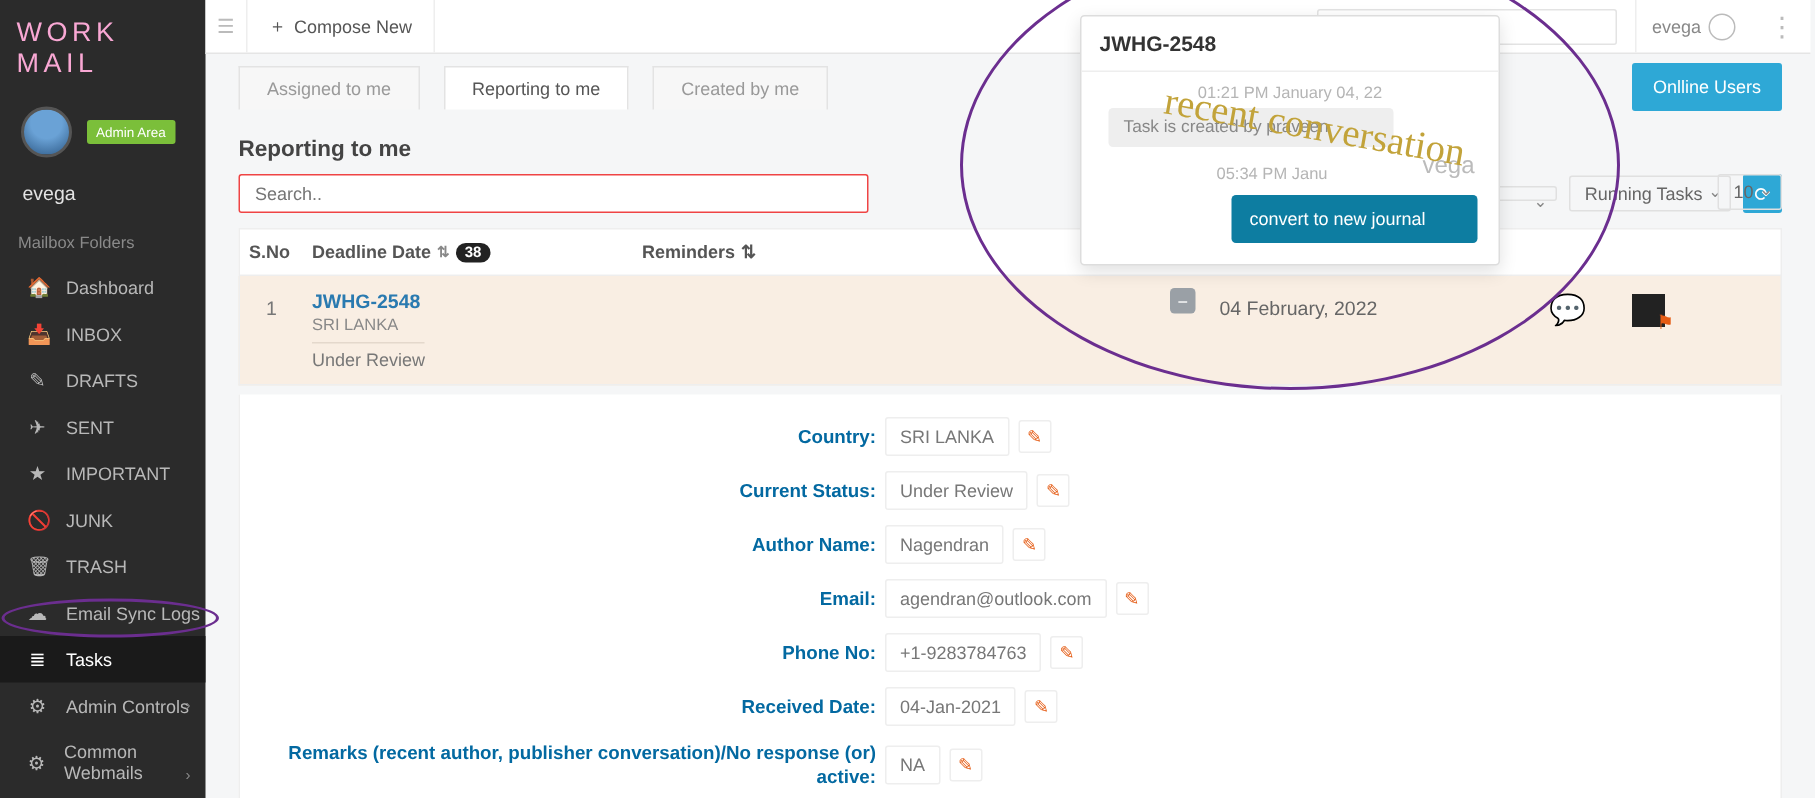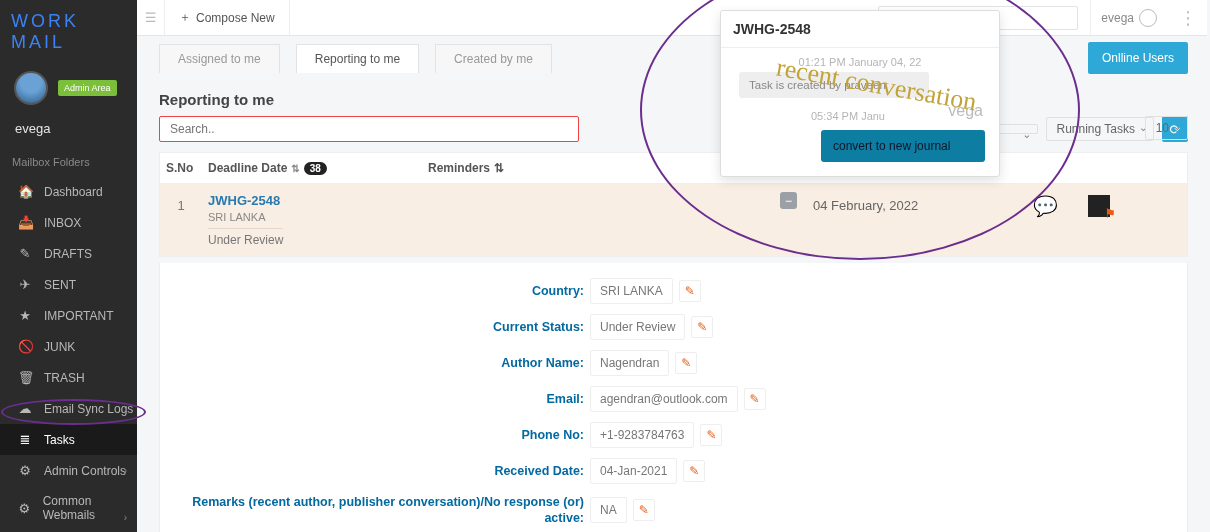--- a/index.html
+++ b/index.html
@@ -1,18 +1,18 @@
 <!DOCTYPE html>
 <html><head>
 <meta charset="utf-8">
 <style>
 * { box-sizing: border-box; margin: 0; padding: 0; }
 body { font-family: -apple-system, BlinkMacSystemFont, "Segoe UI", Arial, sans-serif; font-size: 13px; color: #4a4a4a; background: #f5f6f7; width: 1210px; height: 532px; overflow: hidden; position: relative; }
 .sidebar { position: absolute; left: 0; top: 0; width: 137px; height: 532px; background: #2b2b2b; color: #d4d4d4; }
-.brand { font-size: 18px; letter-spacing: 3px; color: #3b82f6; padding: 11px 10px 10px 11px; font-weight: 300; }
+.brand { font-size: 18px; letter-spacing: 3px; color: #f9a8d4; padding: 11px 10px 10px 11px; font-weight: 300; }
 .avatar-wrap { display: flex; align-items: center; padding: 8px 10px 0 14px; gap: 10px; }
 .avatar { width: 34px; height: 34px; border-radius: 50%; background: radial-gradient(circle at 50% 30%, #6aa2d6 40%, #2d5986 100%); border: 2px solid #555; }
 .admin-badge { background: #7bbf3a; color: #fff; font-size: 9px; padding: 3px 6px; border-radius: 2px; }
 .username { padding: 16px 10px 10px 15px; color: #e4e4e4; font-size: 13px; }
 .folders-label { color: #8a8a8a; font-size: 11px; padding: 10px 0 8px 12px; }
 .nav-item { display: flex; align-items: center; gap: 12px; padding: 8px 0 8px 18px; color: #b8b8b8; font-size: 12px; cursor: pointer; position: relative; }
 .nav-item.active { background: #1a1a1a; color: #fff; }
 .nav-item .ico { width: 14px; text-align: center; font-size: 13px; }
 .nav-chevron { font-size: 10px; color: #888; margin-left: 4px; }
 .nav-chevron.right-pad { position:absolute; right:10px; }
@@ -60,21 +60,21 @@
 .details { margin-top: 6px; border: 1px solid #eee; border-top:none; background:#fff; padding: 10px 0 4px 0; }
 .detail-row { display: flex; align-items: center; padding: 5px 0; }
 .detail-label { width: 430px; text-align: right; font-weight: 600; font-size: 12.5px; color: #0369a1; padding-right: 6px; }
 .detail-value { display: flex; align-items: center; gap: 6px; }
 .detail-value .val { border: 1px solid #eee; padding: 5px 9px; font-size: 12px; color: #777; border-radius:2px; }
 .edit-btn { width: 22px; height: 22px; border: 1px solid #eee; display:flex; align-items:center; justify-content:center; color:#e55b13; font-size:12px; border-radius:2px; cursor:pointer; }
 .popover { position: absolute; left: 720px; top: 10px; width: 280px; background: #fff; border: 1px solid #ddd; border-radius: 3px; box-shadow: 0 4px 12px rgba(0,0,0,0.12); z-index: 50; padding-bottom:12px; }
 .popover-title { font-weight: 600; font-size: 14px; padding: 10px 12px; border-bottom: 1px solid #eee; color:#333; }
 .pop-time { font-size: 11px; color: #b5b5b5; text-align: center; margin: 8px 0 4px; }
 .pop-bubble-left { background: #eee; color: #888; font-size: 11.5px; padding: 7px 10px; border-radius: 3px; margin: 2px 70px 4px 18px; }
-.pop-bubble-right { background: #0d7da1; color: #0f172a; font-size: 12px; padding: 9px 12px; border-radius: 3px; margin: 4px 14px 2px 100px; cursor:pointer; }
+.pop-bubble-right { background: #0d7da1; color: #ffffff; font-size: 12px; padding: 9px 12px; border-radius: 3px; margin: 4px 14px 2px 100px; cursor:pointer; }
 .pop-right-name { font-size:16px; color:#bbb; text-align:right; margin-right:16px; }
 .annotation { position: absolute; left: 775px; top: 70px; font-size: 26px; color: #c2a33a; transform: rotate(10deg); font-family: "Comic Sans MS", cursive; z-index: 60; pointer-events:none; }
 .big-circle { position: absolute; left: 640px; top: -40px; width: 440px; height: 300px; border: 2px solid #6b2e8f; border-radius: 50%; z-index: 55; pointer-events:none; }
 </style>
 </head>
 <body>
 
 <div class="sidebar">
   <div class="brand">WORK MAIL</div>
   <div class="avatar-wrap">

